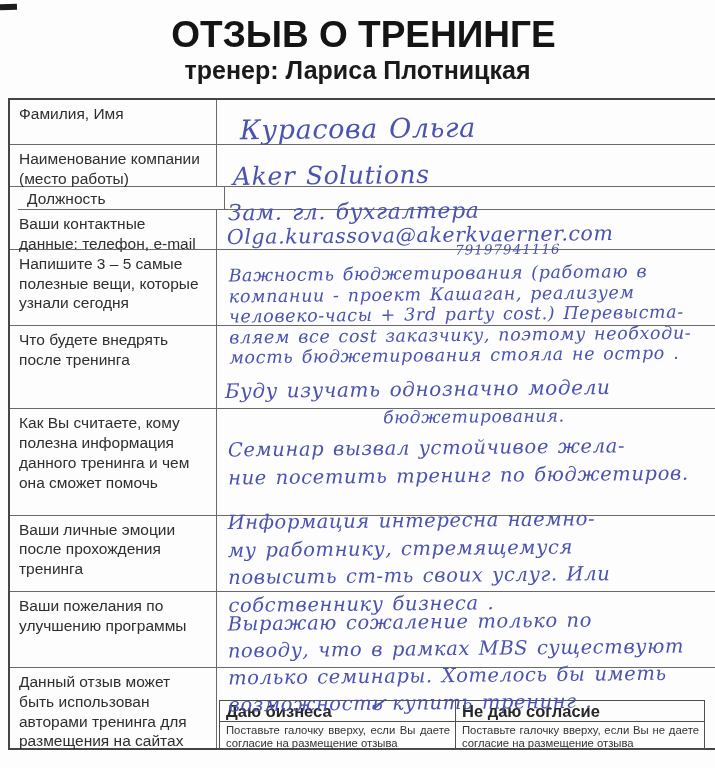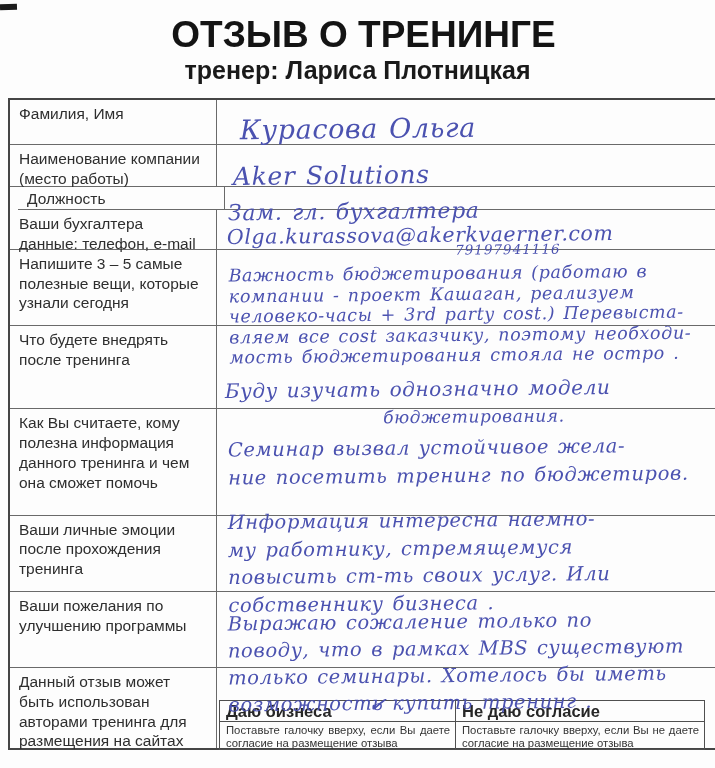--- a/index.html
+++ b/index.html
@@ -103,21 +103,21 @@
     </div>
     <div class="row r2">
       <div class="cell label">Наименование компании (место работы)</div>
       <div class="cell value"></div>
     </div>
     <div class="row r3">
       <div class="cell label">Должность</div>
       <div class="cell value"></div>
     </div>
     <div class="row r4">
-      <div class="cell label">Ваши бухгалтера данные: телефон, e-mail</div>
+      <div class="cell label">Ваши контактные данные: телефон, e-mail</div>
       <div class="cell value"></div>
     </div>
     <div class="row r5">
       <div class="cell label">Напишите 3 – 5 самые полезные вещи, которые узнали сегодня</div>
       <div class="cell value"></div>
     </div>
     <div class="row r6">
       <div class="cell label">Что будете внедрять после тренинга</div>
       <div class="cell value"></div>
     </div>

